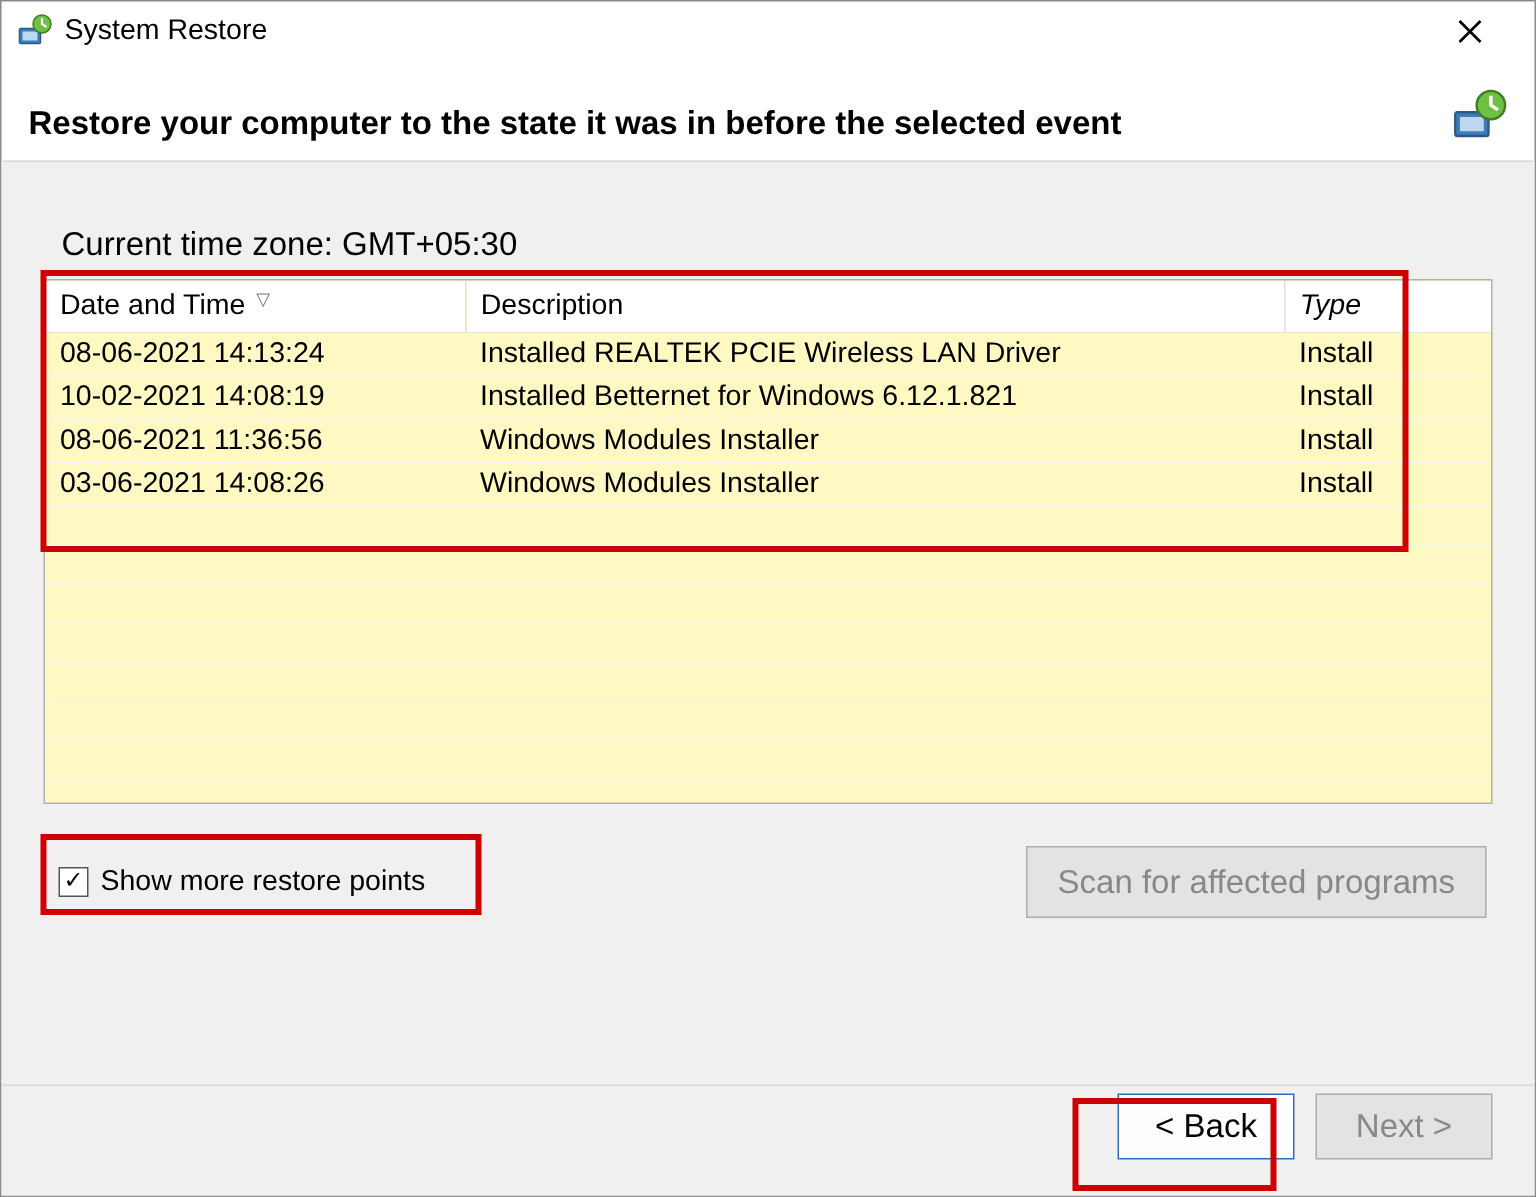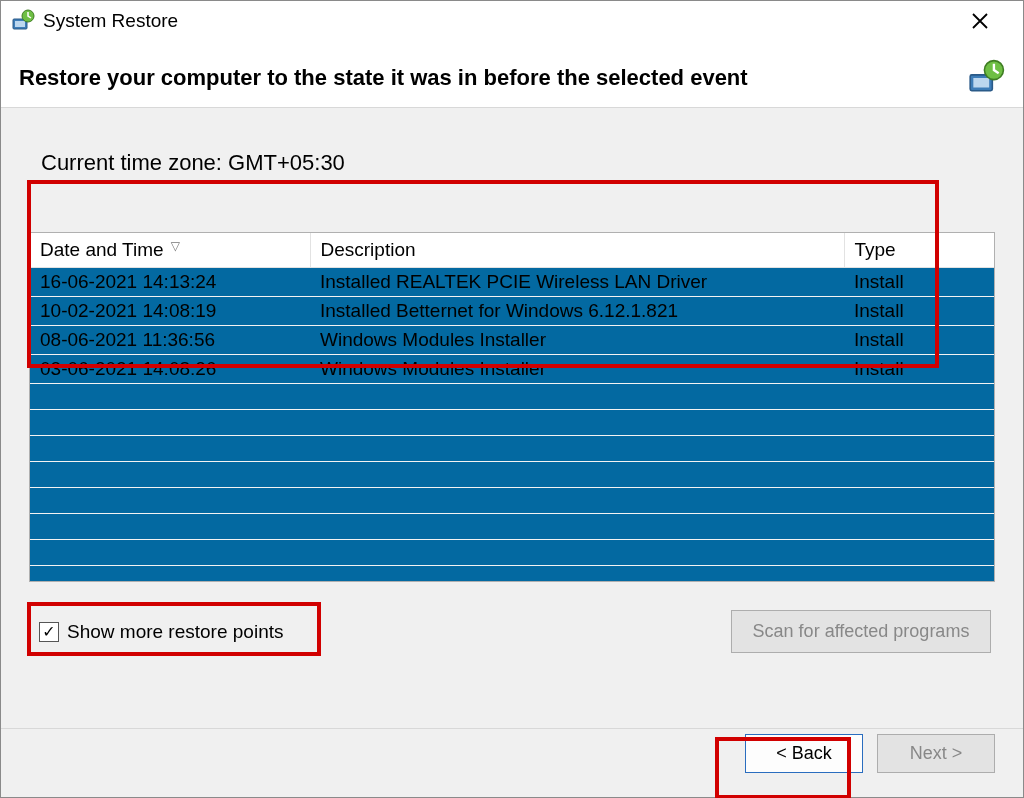--- a/index.html
+++ b/index.html
@@ -32,21 +32,21 @@
     flex: 1;
   }
   .titlebar .close {
     width: 46px; height: 32px;
     display: flex; align-items: center; justify-content: center;
     font-size: 22px;
     cursor: pointer;
   }
   .header-row {
     display: flex;
-    align-items: center;
+    align-items: flex-end;
     padding: 18px 18px 10px 18px;
   }
   .header-text {
     font-size: 22px;
     font-weight: 700;
     flex: 1;
     line-height: 1.3;
   }
   .content-area {
     flex: 1;
@@ -56,24 +56,23 @@
     display: flex;
     flex-direction: column;
   }
   .tz-label {
     font-size: 22px;
     margin-bottom: 10px;
     margin-left: 12px;
   }
   .table-shell {
     border: 1px solid #b0b0b0;
-    background: #0369a1;
+    background: #fef9c3;
     height: 350px;
     overflow: hidden;
-    margin-top: 46px;
   }
   table.restore {
     width: 100%;
     border-collapse: collapse;
     font-size: 19px;
   }
   table.restore th {
     text-align: left;
     font-weight: 400;
     padding: 6px 10px;
@@ -82,21 +81,21 @@
     background: #fff;
     position: relative;
   }
   table.restore th:last-child { border-right: none; }
   table.restore td {
     padding: 3px 10px;
     border-bottom: 1px solid #f3f3f3;
     white-space: nowrap;
   }
   .col-date { width: 280px; }
-  .col-type { width: 150px; }
+  .col-type { width: 138px; font-style: italic; }
   .sort-ind {
     font-size: 12px;
     color: #777;
     margin-left: 2px;
     position: relative;
     top: -6px;
   }
   .hl-red {
     position: absolute;
     border: 4px solid #d10000;
@@ -120,21 +119,21 @@
     width: 20px; height: 20px;
     border: 1px solid #555;
     background: #fff;
     display: inline-flex;
     align-items: center; justify-content: center;
     font-size: 16px;
     line-height: 1;
   }
   .btn {
     font-family: inherit;
-    font-size: 18px;
+    font-size: 22px;
     padding: 8px 18px;
     background: #e1e1e1;
     border: 1px solid #adadad;
     cursor: pointer;
     color: #000;
   }
   .btn[disabled] {
     color: #888;
     background: #e3e3e3;
     cursor: default;
@@ -216,21 +215,21 @@
             <th>
               <span>Description</span>
             </th>
             <th class="col-type">
               <span>Type</span>
             </th>
           </tr>
         </thead>
         <tbody id="rows-body">
             <tr>
-              <td>16-06-2021 14:13:24</td>
+              <td>08-06-2021 14:13:24</td>
               <td>Installed REALTEK PCIE Wireless LAN Driver</td>
               <td>Install</td>
             </tr>
             <tr>
               <td>10-02-2021 14:08:19</td>
               <td>Installed Betternet for Windows 6.12.1.821</td>
               <td>Install</td>
             </tr>
             <tr>
               <td>08-06-2021 11:36:56</td>

